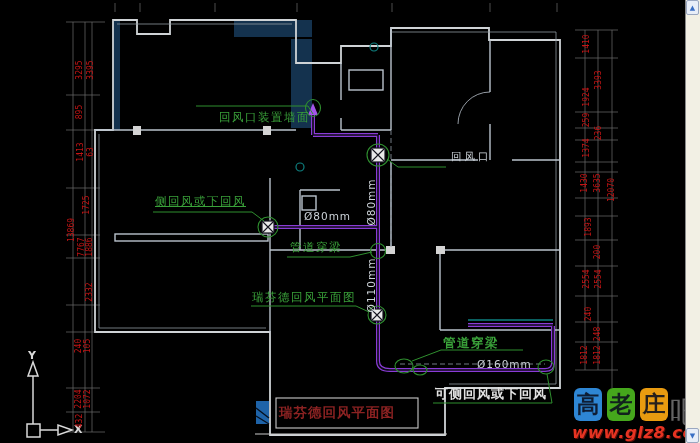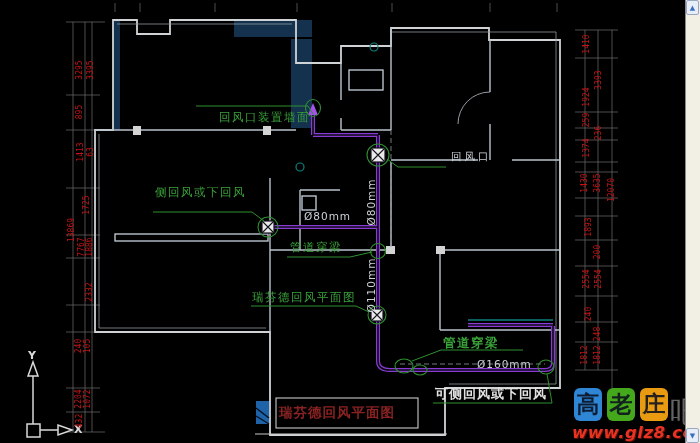--- a/index.html
+++ b/index.html
@@ -161,21 +161,21 @@
       <rect x="27" y="424" width="13" height="13"></rect>
       <path d="M33,424 V376"></path>
       <polygon points="33,362 28,376 38,376"></polygon>
       <path d="M40,430 H58"></path>
       <polygon points="72,430 58,425 58,435"></polygon>
     </g>
   </svg>
 
   <span class="lbl green" style="left:219px;top:92px;margin-top:20px;">回风口装置墙面</span>
   <span class="lbl white" style="left:403px;top:151px;letter-spacing:3px;margin-left:48px;">回风口</span>
-  <span class="lbl green" style="left:155px;top:187px;">侧回风或下回风</span>
+  <span class="lbl green" style="left:155px;top:196px;text-decoration:underline;">侧回风或下回风</span>
   <span class="lbl white" style="left:304px;top:211px;">Ø80mm</span>
   <span class="lbl white vert" style="left:371px;top:202px;">Ø80mm</span>
   <span class="lbl green" style="left:290px;top:242px;">管道穿梁</span>
   <span class="lbl white vert" style="left:371px;top:285px;">Ø110mm</span>
   <span class="lbl green" style="left:252px;top:292px;">瑞芬德回风平面图</span>
   <span class="lbl green big" style="left:443px;top:337px;">管道穿梁</span>
   <span class="lbl white" style="left:471px;top:359px;margin-left:6px;">Ø160mm</span>
   <span class="lbl wbig" style="left:435px;top:387px;">可侧回风或下回风</span>
 
   <span class="title">瑞芬德回风平面图</span>

